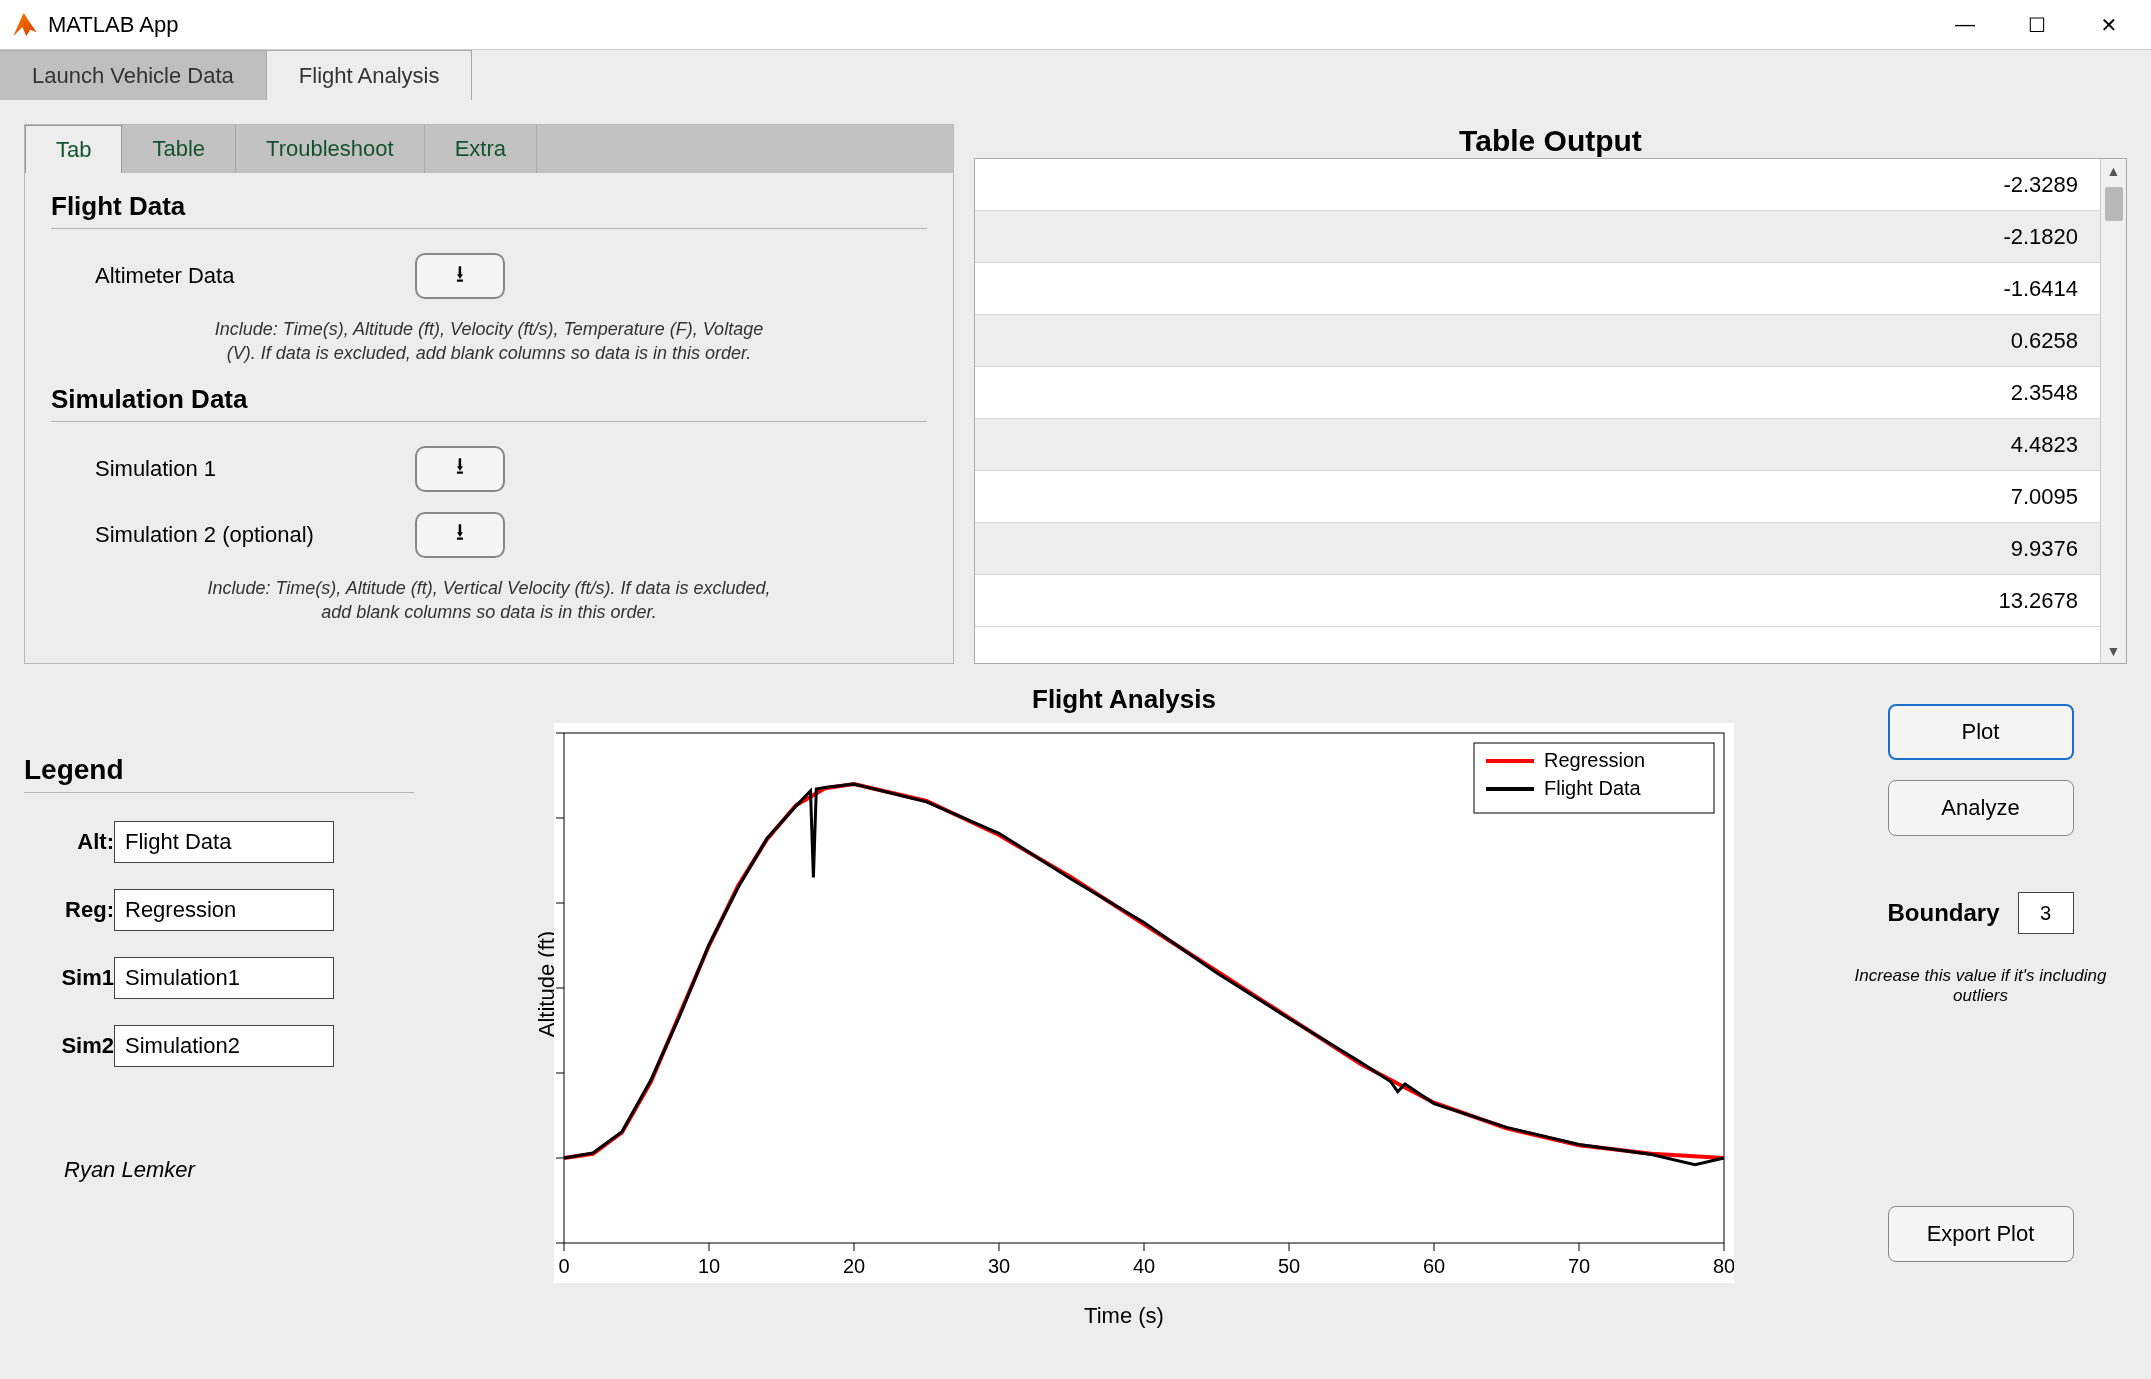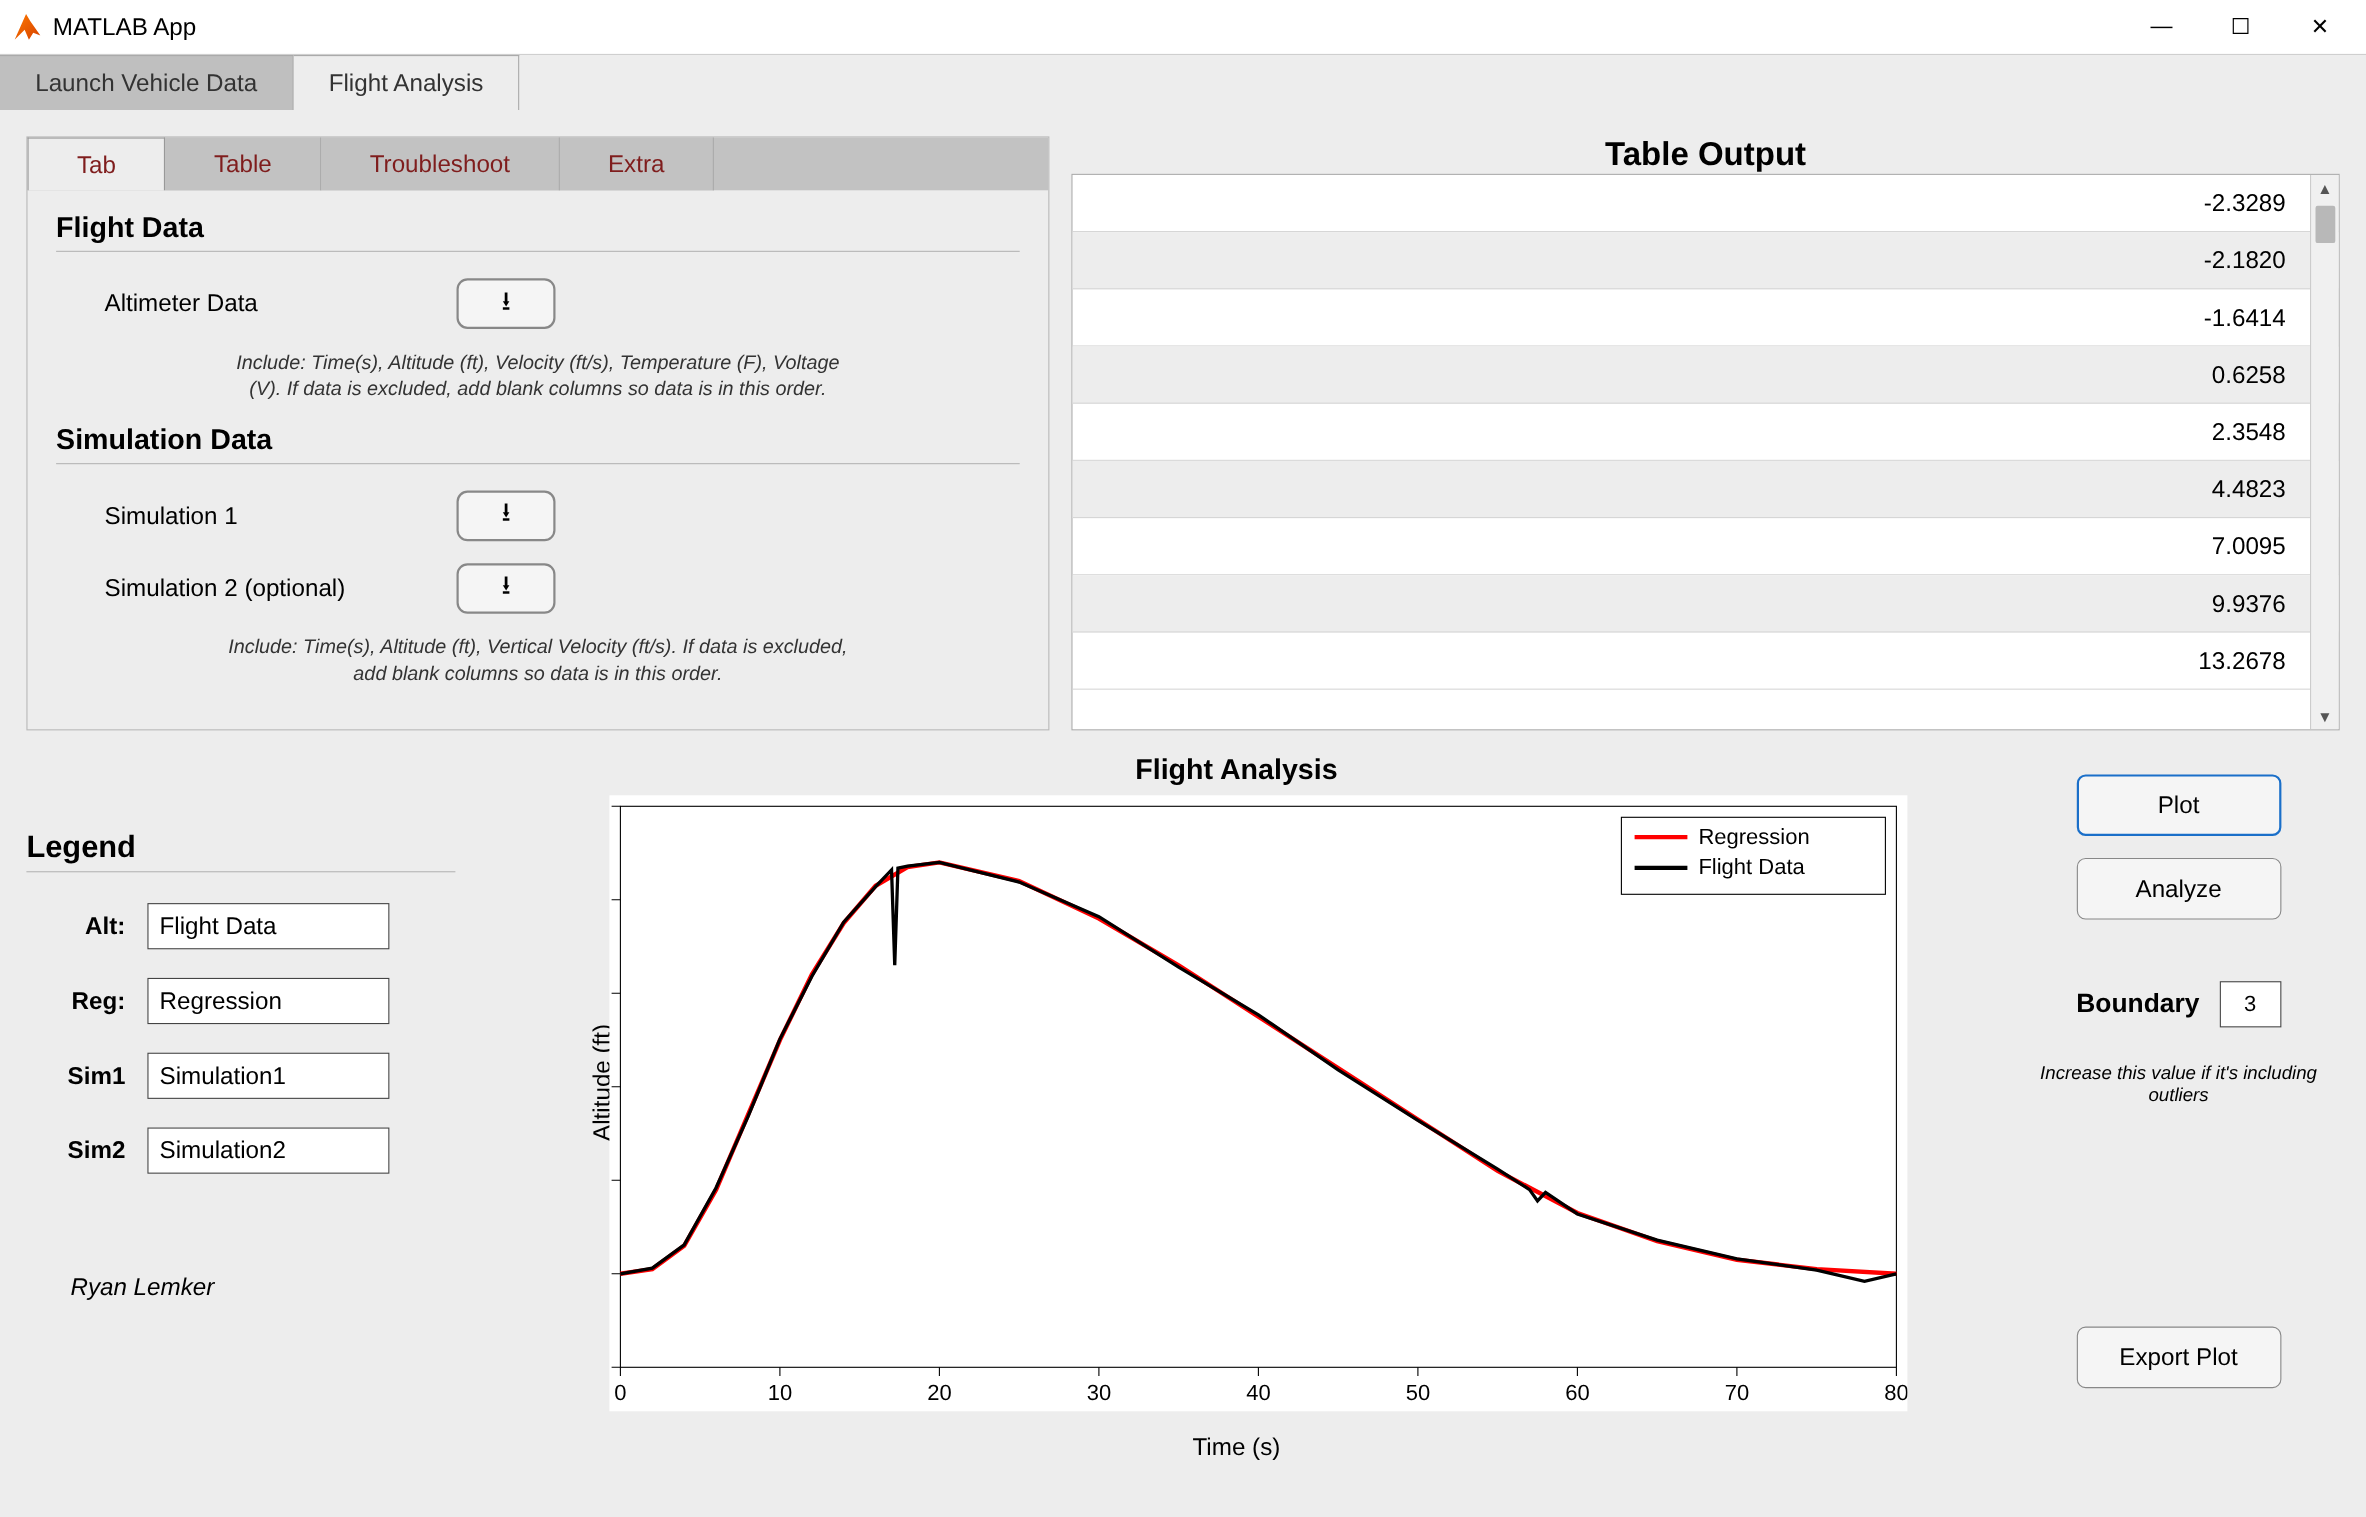--- a/index.html
+++ b/index.html
@@ -71,24 +71,24 @@
   .left-panel {
     background: #ededed;
     border: 1px solid #b8b8b8;
   }
   .sub-tabs {
     display: flex;
     background: #c2c2c2;
     height: 48px;
   }
   .sub-tab {
-    padding: 0 44px;
+    padding: 0 30px;
     display: flex; align-items: center;
     font-size: 22px;
-    color: #7f1d1d;
+    color: #14532d;
     border-right: 1px solid #aaa;
     background: #c2c2c2;
   }
   .sub-tab.active {
     background: #ededed;
     border-top: 1px solid #999;
     border-left: 1px solid #999;
     border-right: 1px solid #999;
   }
   .panel-body { padding: 18px 26px; }
@@ -139,21 +139,21 @@
   
   .bottom-row {
     grid-column: 1 / -1;
     display: grid;
     grid-template-columns: 390px 1380px 1fr;
     gap: 20px;
   }
 
   .legend-block { padding-top: 70px; }
   .legend-title { font-size: 28px; font-weight: bold; border-bottom: 1px solid #b5b5b5; padding-bottom: 6px; margin-bottom: 28px; }
-  .legend-row { display: flex; align-items: center; gap: 20px; margin-bottom: 26px; }
+  .legend-row { display: flex; align-items: center; margin-bottom: 26px; }
   .legend-label { width: 90px; text-align: right; font-size: 22px; font-weight: bold; }
   .legend-input {
     width: 220px; height: 42px;
     border: 1px solid #444;
     background: #fff;
     padding: 0 10px;
     font-size: 22px;
   }
   .author { font-style: italic; font-size: 22px; margin-top: 90px; padding-left: 40px; }
 

